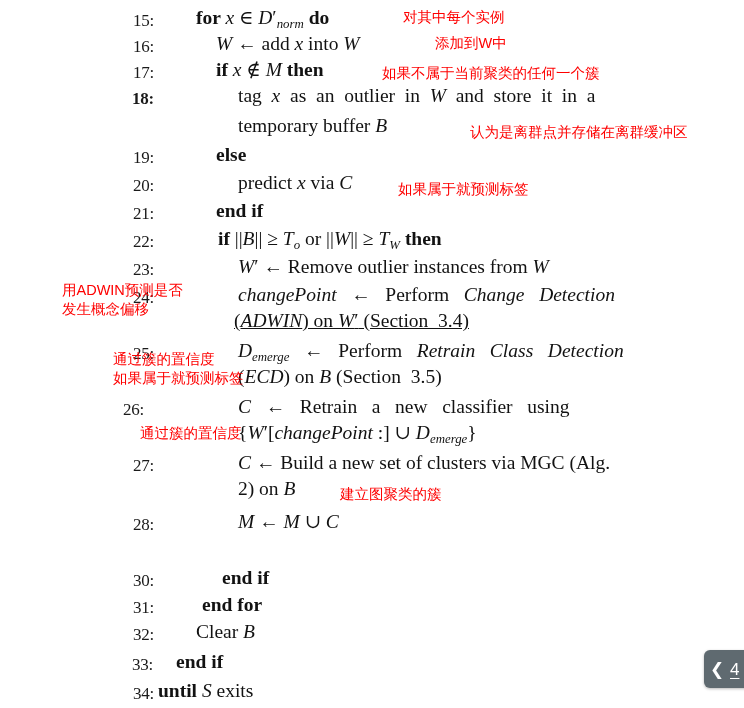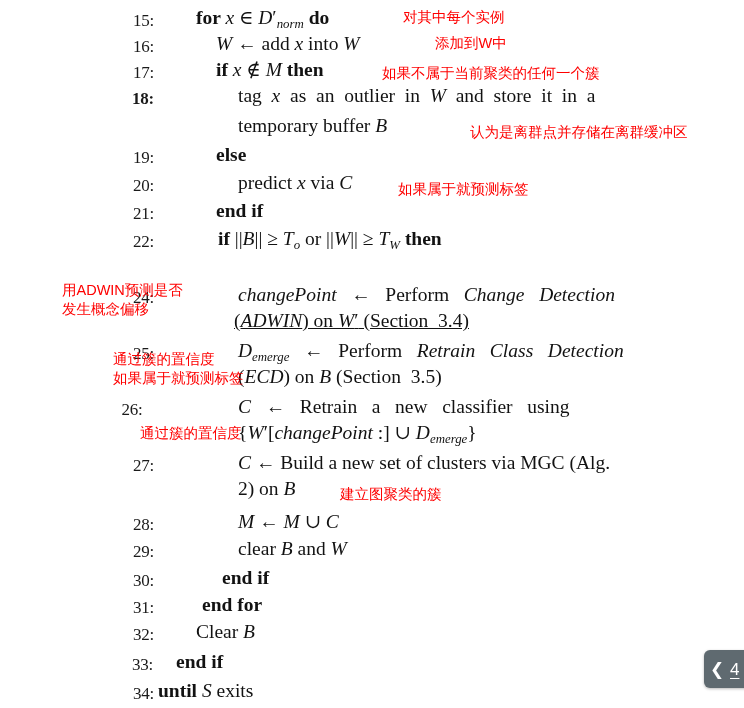--- a/index.html
+++ b/index.html
@@ -138,55 +138,55 @@
       <span class="code" style="left: 238px;"><span>predict </span><span class="mi">x</span><span> via </span><span class="mi">C</span></span>
     </div>
     <div class="row" style="top: 201px;">
       <span class="lineno" style="left: 110px; top: 3px;">21:</span>
       <span class="code" style="left: 216px;"><span class="kw">end if</span></span>
     </div>
     <div class="row" style="top: 229px;">
       <span class="lineno" style="left: 110px; top: 3px;">22:</span>
       <span class="code" style="left: 218px;"><span class="kw">if </span><span>||</span><span class="cal">B</span><span>|| ≥ </span><span class="cal">T</span><span class="sub">o</span><span> or </span><span>||</span><span class="cal">W</span><span>|| ≥ </span><span class="cal">T</span><span class="sub">W</span><span> </span><span class="kw">then</span></span>
     </div>
+    <div class="row" style="top: 257px;">
+      <span class="lineno" style="left: 110px; top: 3px;">23:</span>
+      <span class="code" style="left: 238px;"><span class="cal">W</span><span class="prime">′</span><span> ← Remove outlier instances from </span><span class="cal">W</span></span>
+    </div>
     <div class="row" style="top: 285px;">
       <span class="lineno" style="left: 110px; top: 3px;">24:</span>
       <span class="code" style="left: 238px;"><span class="mi">changePoint</span><span>   ←   Perform   </span><span class="mi">Change   Detection</span></span>
     </div>
     <div class="row" style="top: 311px;">
       <span class="code" style="left: 234px; text-decoration: underline;"><span>(</span><span class="mi">ADWIN</span><span>) on </span><span class="cal">W</span><span class="prime">′</span><span> (Section  3.4)</span></span>
     </div>
     <div class="row" style="top: 341px;">
       <span class="lineno" style="left: 110px; top: 3px;">25:</span>
       <span class="code" style="left: 238px;"><span class="mi">D</span><span class="sub">emerge</span><span>   ←   Perform   </span><span class="mi">Retrain   Class   Detection</span></span>
     </div>
     <div class="row" style="top: 367px;">
       <span class="code" style="left: 238px;"><span>(</span><span class="mi">ECD</span><span>) on </span><span class="cal">B</span><span> (Section  3.5)</span></span>
     </div>
     <div class="row" style="top: 397px;">
-      <span class="lineno" style="left: 110px; top: 3px; text-align: center;">26:</span>
+      <span class="lineno" style="left: 100px; top: 3px;">26:</span>
       <span class="code" style="left: 238px;"><span class="mi">C</span><span>   ←   Retrain   a   new   classifier   using</span></span>
     </div>
     <div class="row" style="top: 423px;">
       <span class="code" style="left: 238px;"><span>{</span><span class="cal">W</span><span class="prime">′</span><span>[</span><span class="mi">changePoint</span><span> :] ∪ </span><span class="mi">D</span><span class="sub">emerge</span><span>}</span></span>
     </div>
     <div class="row" style="top: 453px;">
       <span class="lineno" style="left: 110px; top: 3px;">27:</span>
       <span class="code" style="left: 238px;"><span class="cal">C</span><span> ← Build a new set of clusters via MGC (Alg.</span></span>
     </div>
     <div class="row" style="top: 479px;">
       <span class="code" style="left: 238px;"><span>2) on </span><span class="cal">B</span></span>
     </div>
     <div class="row" style="top: 512px;">
       <span class="lineno" style="left: 110px; top: 3px;">28:</span>
       <span class="code" style="left: 238px;"><span class="cal">M</span><span> ← </span><span class="cal">M</span><span> ∪ </span><span class="cal">C</span></span>
-    </div>
-    <div class="row" style="top: 539px;">
-      <span class="lineno" style="left: 110px; top: 3px;">29:</span>
-      <span class="code" style="left: 238px;"><span>clear </span><span class="cal">B</span><span> and </span><span class="cal">W</span></span>
     </div>
     <div class="row" style="top: 568px;">
       <span class="lineno" style="left: 110px; top: 3px;">30:</span>
       <span class="code" style="left: 222px;"><span class="kw">end if</span></span>
     </div>
     <div class="row" style="top: 595px;">
       <span class="lineno" style="left: 110px; top: 3px;">31:</span>
       <span class="code" style="left: 202px;"><span class="kw">end for</span></span>
     </div>
     <div class="row" style="top: 622px;">

